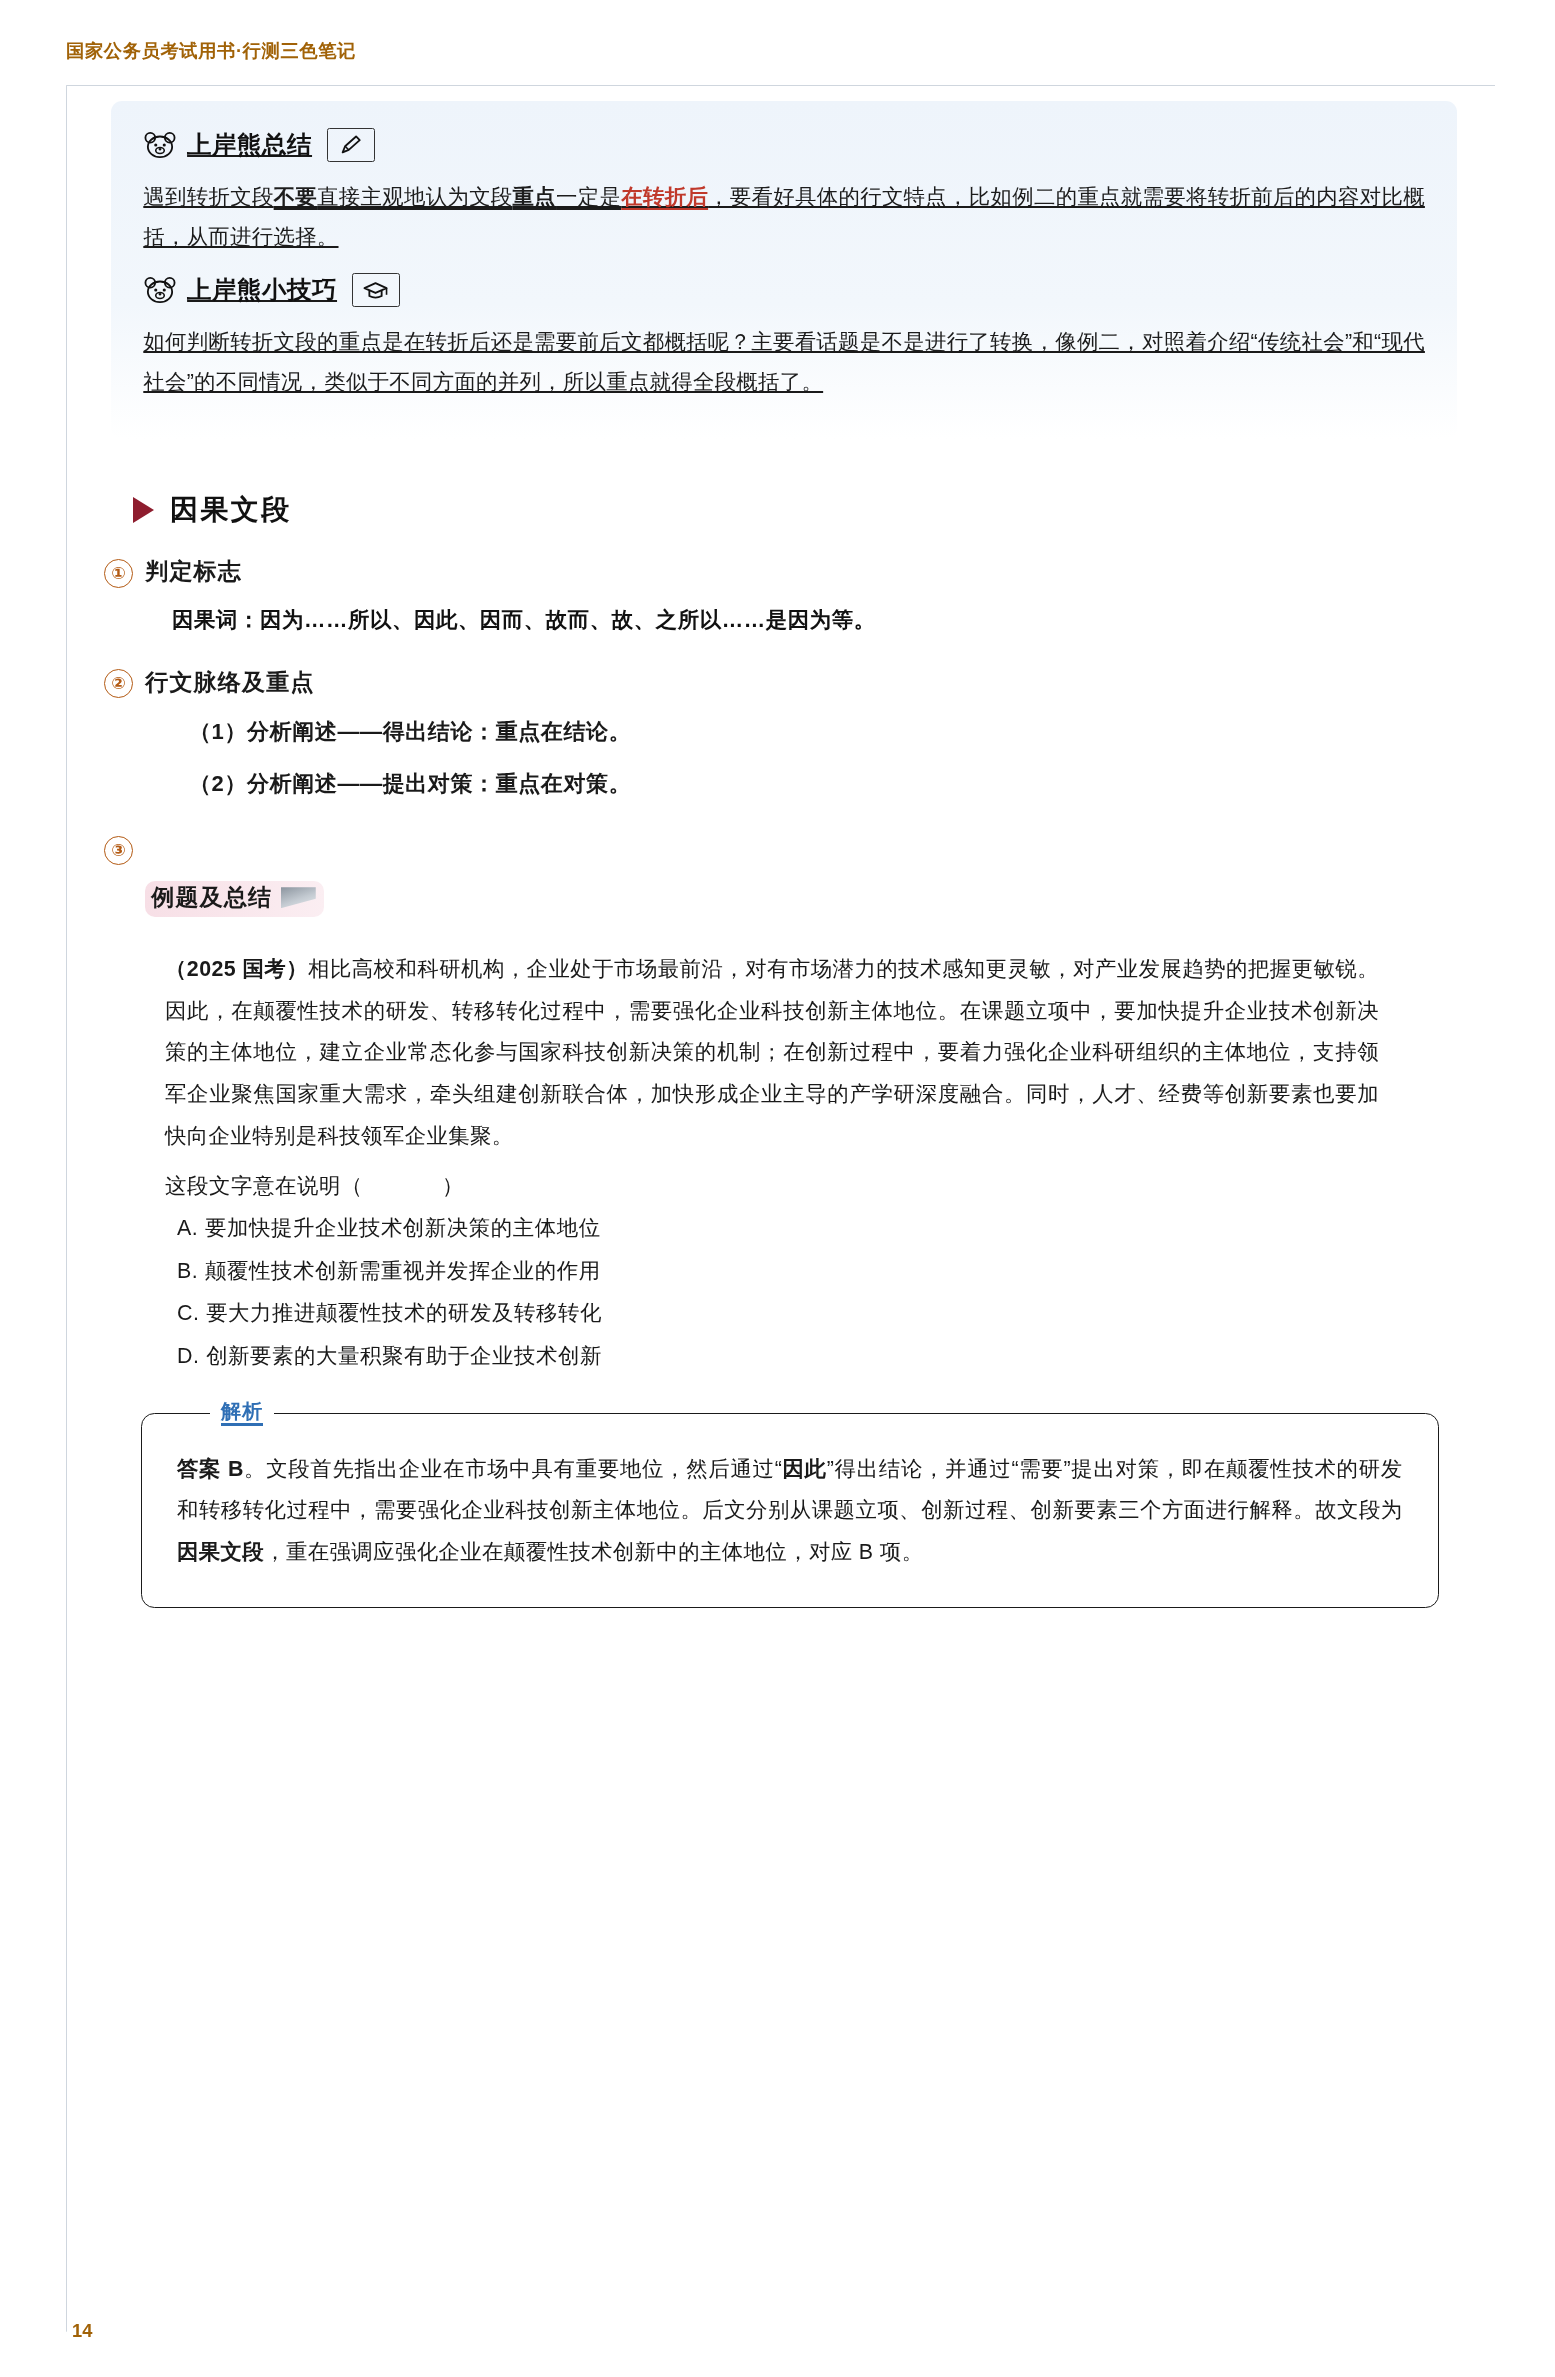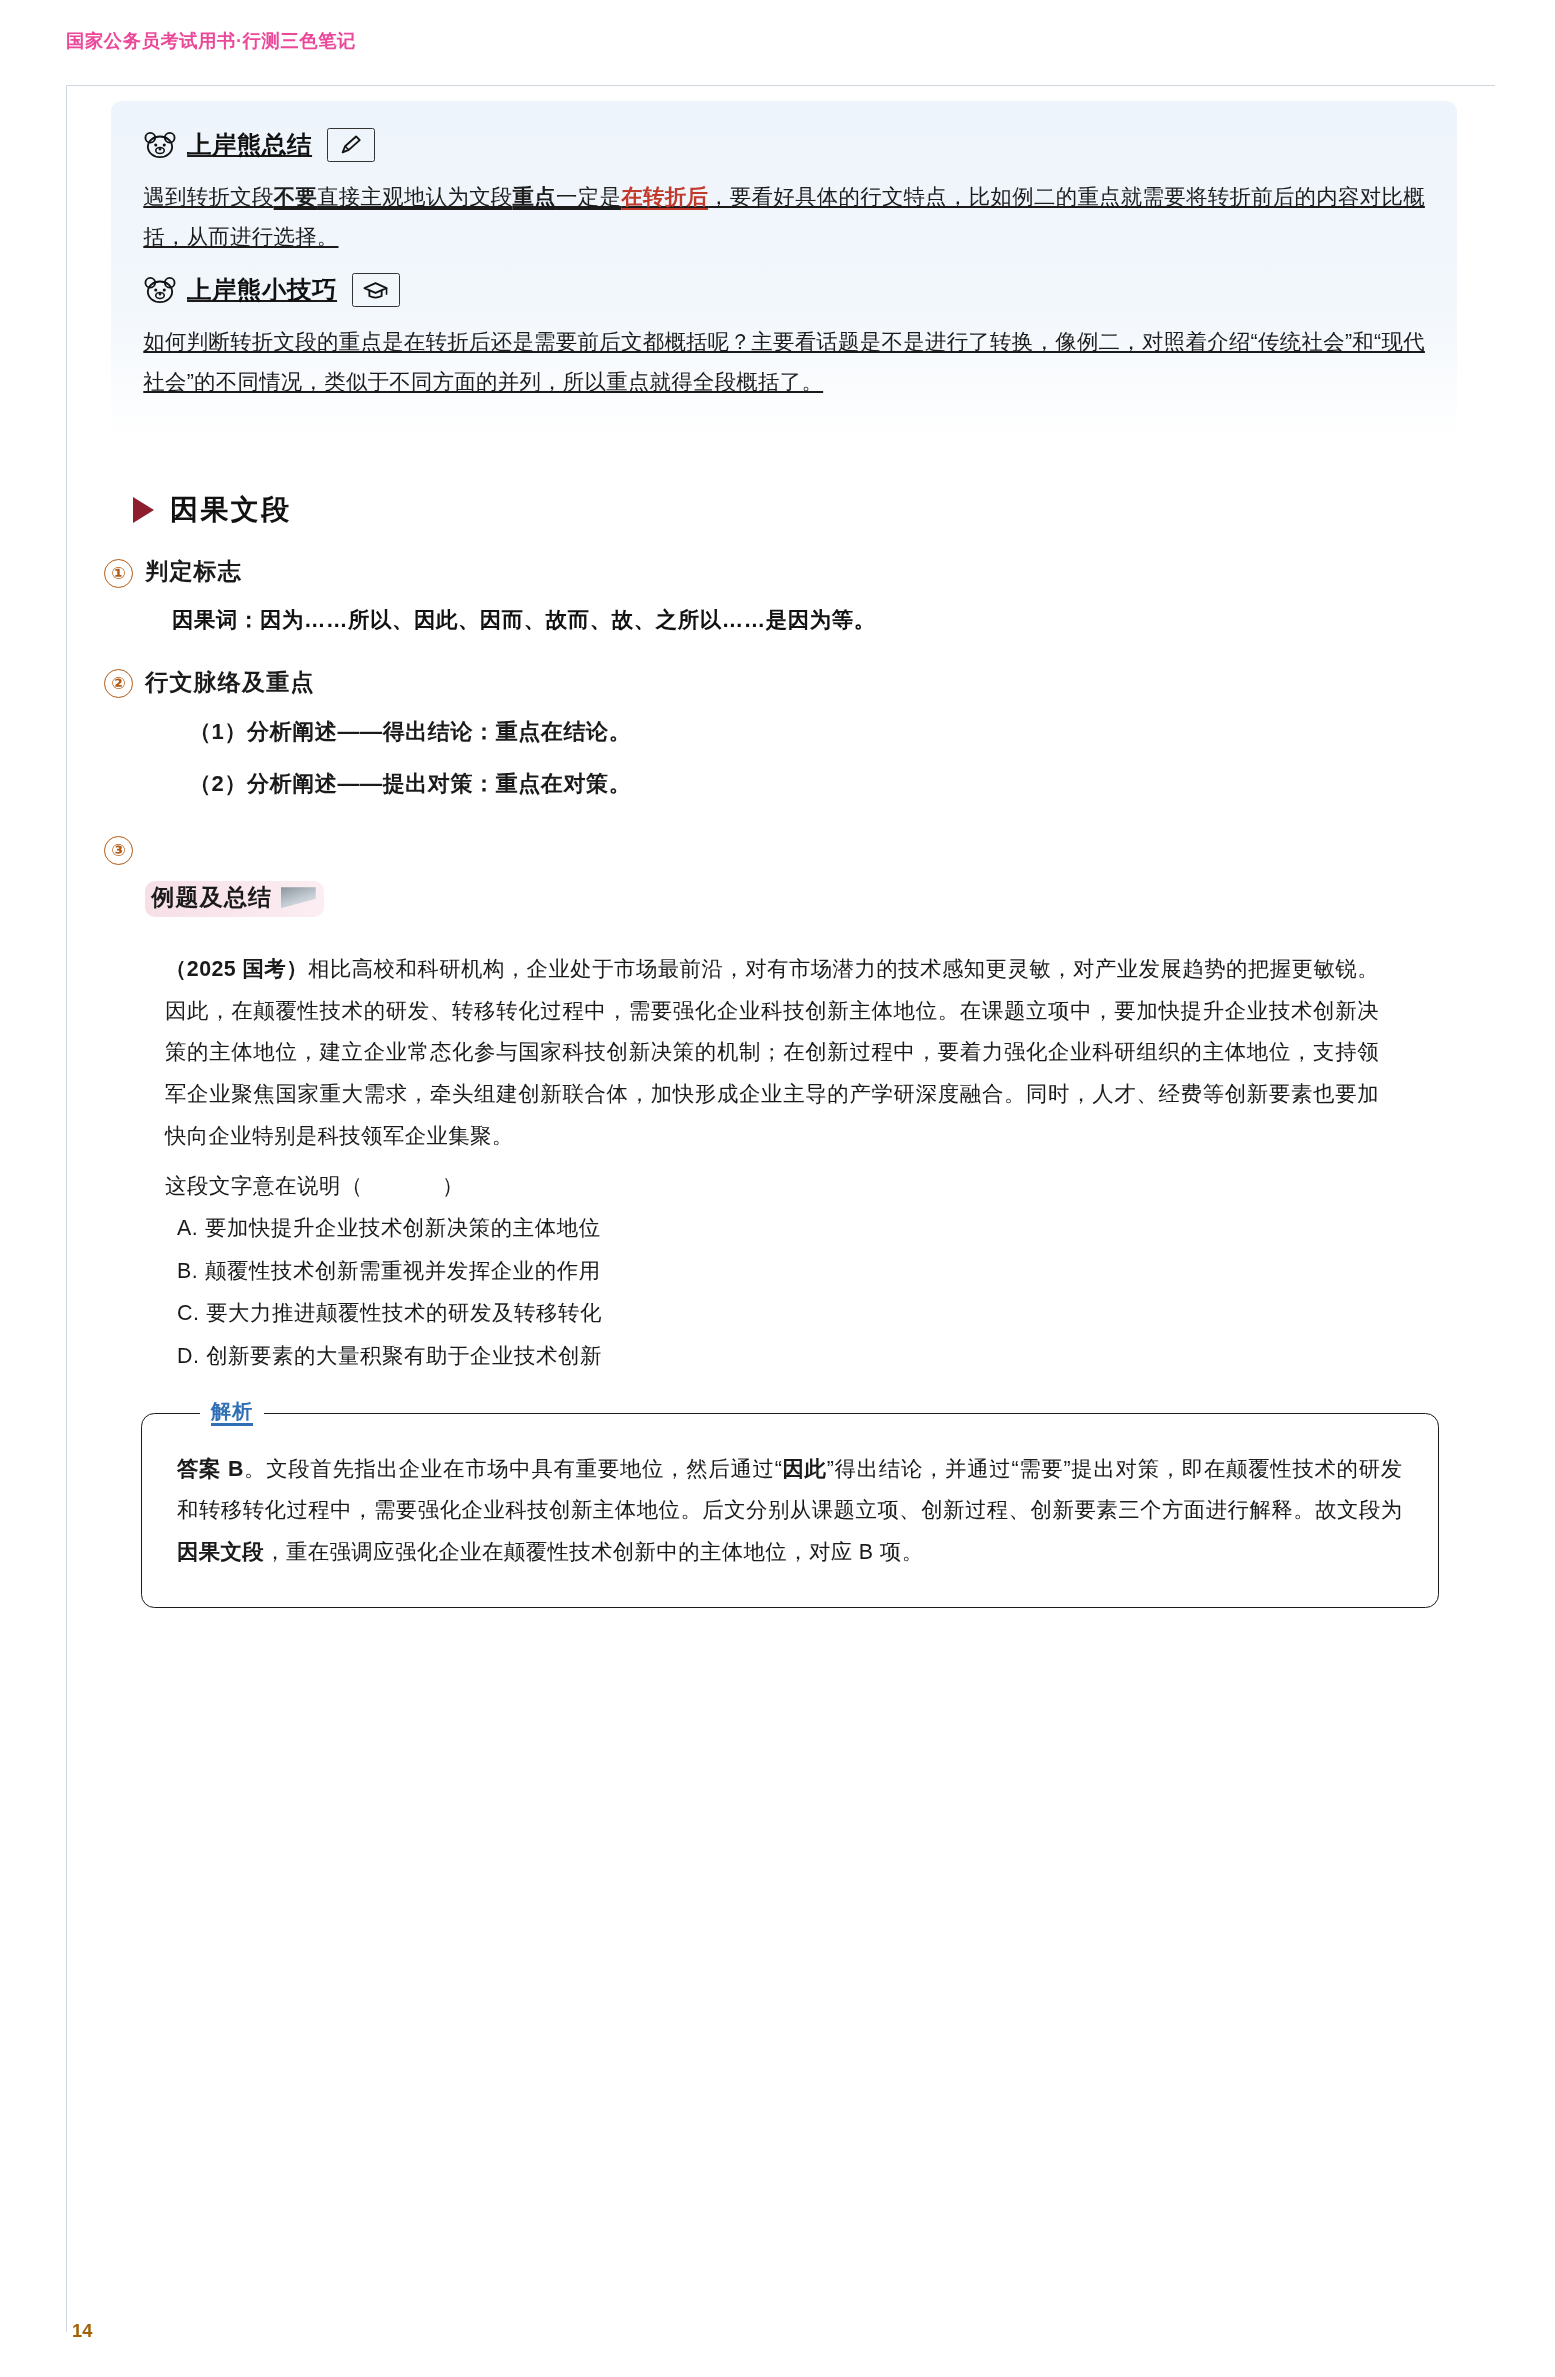--- a/index.html
+++ b/index.html
@@ -17,25 +17,25 @@
     position: relative;
     width: 1555px;
     min-height: 2377px;
     box-sizing: border-box;
     padding: 0;
     background: #ffffff;
   }
   
   .running-head {
     position: absolute;
-    top: 28px;
+    top: 38px;
     left: 66px;
     font-size: 18.3px;
     letter-spacing: 0.6px;
-    color: #ec4899;
+    color: #a16207;
     font-weight: 600;
   }
   .page-frame {
     position: absolute;
     top: 85px;
     left: 66px;
     width: 1428px;
     border-top: 1.8px solid #cfd6de;
     border-left: 1.8px solid #cfd6de;
     height: 2246px;
@@ -203,21 +203,21 @@
   }
   .analysis-box {
     border: 1.8px solid #1a1a1a;
     border-radius: 13.4px;
     padding: 35px 35px 33px 35px;
     position: relative;
   }
   .analysis-label {
     position: absolute;
     top: -16px;
-    left: 58px;
+    left: 68px;
     background: #ffffff;
     padding: 0 11px;
     font-size: 20px;
     font-weight: 700;
     color: #2f6fb5;
     letter-spacing: 1.2px;
   }
   .analysis-label .underline-blue {
     border-bottom: 3.1px solid #2f6fb5;
     padding-bottom: 1.2px;

